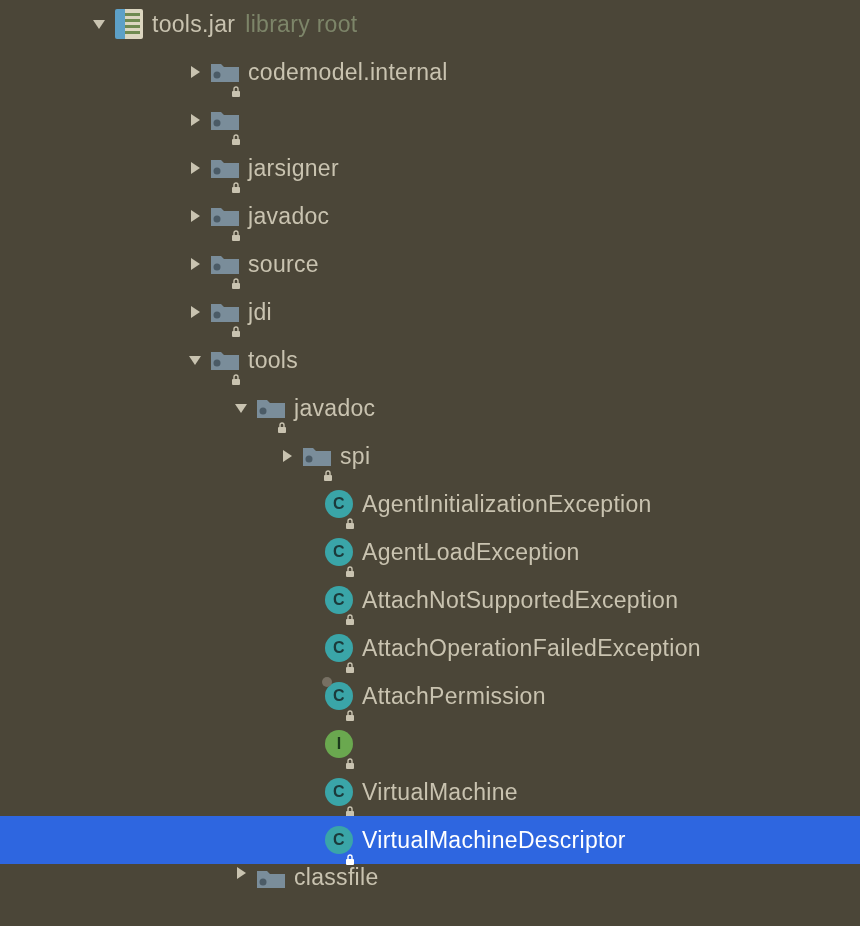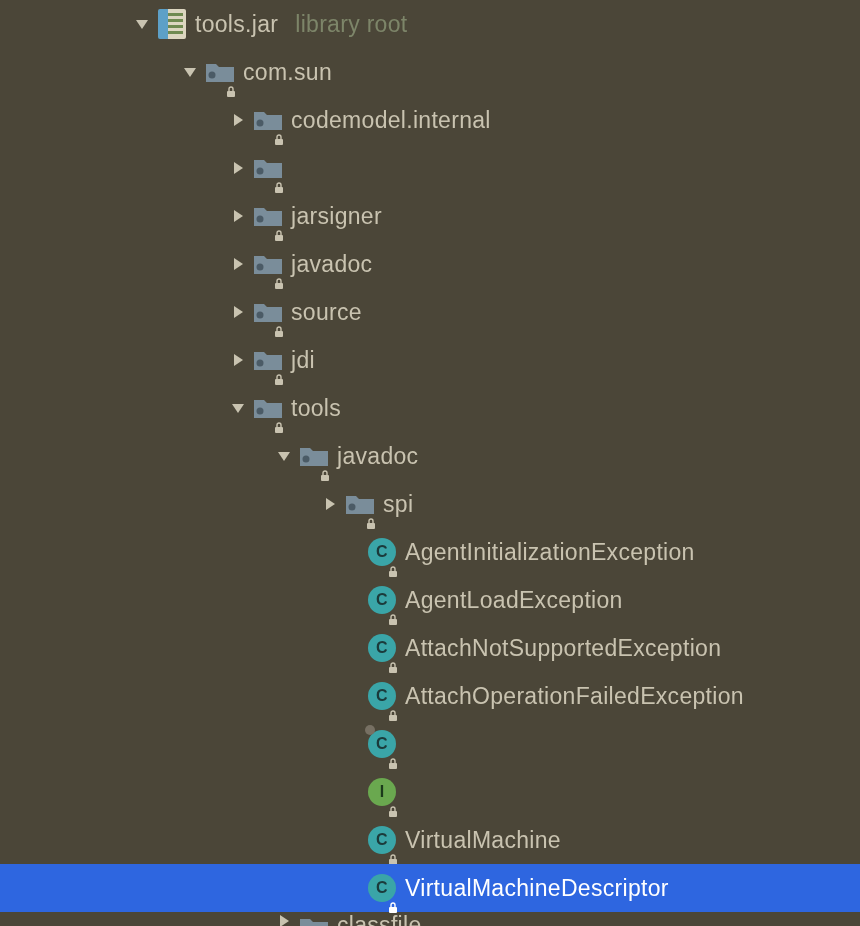--- a/index.html
+++ b/index.html
@@ -15,21 +15,20 @@
     overflow: hidden;
     letter-spacing: 0.3px;
   }
   .tree { padding-top: 0px; }
   .row {
     display: flex;
     align-items: center;
     height: 48px;
     white-space: nowrap;
     position: relative;
-    padding-left: 43px;
   }
   .row.selected {
     background: #2e66e0;
     color: #ffffff;
   }
   .arrow {
     width: 18px;
     height: 18px;
     display: inline-flex;
     align-items: center;
@@ -42,21 +41,21 @@
     width: 30px;
     height: 30px;
     display: inline-flex;
     align-items: center;
     justify-content: center;
     margin-right: 8px;
     flex-shrink: 0;
     position: relative;
   }
   .label { }
-  .suffix { color: #7d8569; margin-left: 17px; }
+  .suffix { color: #7d8569; margin-left: 10px; }
   .indent { display:inline-block; flex-shrink:0; }
 
   
   .lock-badge {
     position: absolute;
     bottom: -2px;
     right: -2px;
     width: 12px;
     height: 12px;
   }
@@ -104,195 +103,174 @@
           <polygon points="2,4 14,4 8,13" fill="#c9c3b0"></polygon>
         </svg>
     </span>
     <span class="icon">
       <span class="jar-icon"></span>
     </span>
     <span class="label">tools.jar</span>
     <span class="suffix">library root</span>
   </div>
 
-  <div class="row">
-    <span class="indent" style="width:138px"></span>
-    <span class="arrow">
-      <svg width="16" height="16" viewBox="0 0 16 16">
+
+  <div class="row">
+    <span class="indent" style="width:186px"></span>
+    <span class="arrow">
+        <svg width="16" height="16" viewBox="0 0 16 16">
+          <polygon points="4,2 13,8 4,14" fill="#c9c3b0"></polygon>
+        </svg>
+      </span>
+    <span class="icon">
+        <svg width="30" height="24" viewBox="0 0 30 24">
+          <path d="M1 4 h10 l3 3 h15 v15 h-28 z" fill="#7a8d9a"></path>
+          <circle cx="7" cy="15" r="3.5" fill="#4b5b66"></circle>
+        </svg>
+        <span class="lock-badge"><svg width="12" height="12" viewBox="0 0 12 12">
+            <rect x="2" y="5" width="8" height="6" fill="#c9c3b0" rx="1"></rect>
+            <path d="M4 5 v-2 a2 2 0 0 1 4 0 v2" stroke="#c9c3b0" stroke-width="1.4" fill="none"></path>
+          </svg></span>
+      </span>
+    <span class="label">codemodel.internal</span>
+  </div>
+  <div class="row">
+    <span class="indent" style="width:186px"></span>
+    <span class="arrow">
+        <svg width="16" height="16" viewBox="0 0 16 16">
+          <polygon points="4,2 13,8 4,14" fill="#c9c3b0"></polygon>
+        </svg>
+      </span>
+    <span class="icon">
+        <svg width="30" height="24" viewBox="0 0 30 24">
+          <path d="M1 4 h10 l3 3 h15 v15 h-28 z" fill="#7a8d9a"></path>
+          <circle cx="7" cy="15" r="3.5" fill="#4b5b66"></circle>
+        </svg>
+        <span class="lock-badge"><svg width="12" height="12" viewBox="0 0 12 12">
+            <rect x="2" y="5" width="8" height="6" fill="#c9c3b0" rx="1"></rect>
+            <path d="M4 5 v-2 a2 2 0 0 1 4 0 v2" stroke="#c9c3b0" stroke-width="1.4" fill="none"></path>
+          </svg></span>
+      </span>
+  </div>
+  <div class="row">
+    <span class="indent" style="width:186px"></span>
+    <span class="arrow">
+        <svg width="16" height="16" viewBox="0 0 16 16">
+          <polygon points="4,2 13,8 4,14" fill="#c9c3b0"></polygon>
+        </svg>
+      </span>
+    <span class="icon">
+        <svg width="30" height="24" viewBox="0 0 30 24">
+          <path d="M1 4 h10 l3 3 h15 v15 h-28 z" fill="#7a8d9a"></path>
+          <circle cx="7" cy="15" r="3.5" fill="#4b5b66"></circle>
+        </svg>
+        <span class="lock-badge"><svg width="12" height="12" viewBox="0 0 12 12">
+            <rect x="2" y="5" width="8" height="6" fill="#c9c3b0" rx="1"></rect>
+            <path d="M4 5 v-2 a2 2 0 0 1 4 0 v2" stroke="#c9c3b0" stroke-width="1.4" fill="none"></path>
+          </svg></span>
+      </span>
+    <span class="label">jarsigner</span>
+  </div>
+  <div class="row">
+    <span class="indent" style="width:186px"></span>
+    <span class="arrow">
+        <svg width="16" height="16" viewBox="0 0 16 16">
+          <polygon points="4,2 13,8 4,14" fill="#c9c3b0"></polygon>
+        </svg>
+      </span>
+    <span class="icon">
+        <svg width="30" height="24" viewBox="0 0 30 24">
+          <path d="M1 4 h10 l3 3 h15 v15 h-28 z" fill="#7a8d9a"></path>
+          <circle cx="7" cy="15" r="3.5" fill="#4b5b66"></circle>
+        </svg>
+        <span class="lock-badge"><svg width="12" height="12" viewBox="0 0 12 12">
+            <rect x="2" y="5" width="8" height="6" fill="#c9c3b0" rx="1"></rect>
+            <path d="M4 5 v-2 a2 2 0 0 1 4 0 v2" stroke="#c9c3b0" stroke-width="1.4" fill="none"></path>
+          </svg></span>
+      </span>
+    <span class="label">javadoc</span>
+  </div>
+  <div class="row">
+    <span class="indent" style="width:186px"></span>
+    <span class="arrow">
+        <svg width="16" height="16" viewBox="0 0 16 16">
+          <polygon points="4,2 13,8 4,14" fill="#c9c3b0"></polygon>
+        </svg>
+      </span>
+    <span class="icon">
+        <svg width="30" height="24" viewBox="0 0 30 24">
+          <path d="M1 4 h10 l3 3 h15 v15 h-28 z" fill="#7a8d9a"></path>
+          <circle cx="7" cy="15" r="3.5" fill="#4b5b66"></circle>
+        </svg>
+        <span class="lock-badge"><svg width="12" height="12" viewBox="0 0 12 12">
+            <rect x="2" y="5" width="8" height="6" fill="#c9c3b0" rx="1"></rect>
+            <path d="M4 5 v-2 a2 2 0 0 1 4 0 v2" stroke="#c9c3b0" stroke-width="1.4" fill="none"></path>
+          </svg></span>
+      </span>
+    <span class="label">source</span>
+  </div>
+  <div class="row">
+    <span class="indent" style="width:186px"></span>
+    <span class="arrow">
+        <svg width="16" height="16" viewBox="0 0 16 16">
+          <polygon points="4,2 13,8 4,14" fill="#c9c3b0"></polygon>
+        </svg>
+      </span>
+    <span class="icon">
+        <svg width="30" height="24" viewBox="0 0 30 24">
+          <path d="M1 4 h10 l3 3 h15 v15 h-28 z" fill="#7a8d9a"></path>
+          <circle cx="7" cy="15" r="3.5" fill="#4b5b66"></circle>
+        </svg>
+        <span class="lock-badge"><svg width="12" height="12" viewBox="0 0 12 12">
+            <rect x="2" y="5" width="8" height="6" fill="#c9c3b0" rx="1"></rect>
+            <path d="M4 5 v-2 a2 2 0 0 1 4 0 v2" stroke="#c9c3b0" stroke-width="1.4" fill="none"></path>
+          </svg></span>
+      </span>
+    <span class="label">jdi</span>
+  </div>
+
+  <div class="row">
+    <span class="indent" style="width:186px"></span>
+    <span class="arrow">
+        <svg width="16" height="16" viewBox="0 0 16 16">
           <polygon points="2,4 14,4 8,13" fill="#c9c3b0"></polygon>
         </svg>
-    </span>
-    <span class="icon">
-      <svg width="30" height="24" viewBox="0 0 30 24">
-        <path d="M1 4 h10 l3 3 h15 v15 h-28 z" fill="#7a8d9a"></path>
-        <circle cx="7" cy="15" r="3.5" fill="#4b5b66"></circle>
-      </svg>
-      <span class="lock-badge">
-        <svg width="12" height="12" viewBox="0 0 12 12">
-            <rect x="2" y="5" width="8" height="6" fill="#c9c3b0" rx="1"></rect>
-            <path d="M4 5 v-2 a2 2 0 0 1 4 0 v2" stroke="#c9c3b0" stroke-width="1.4" fill="none"></path>
-          </svg>
-      </span>
-    </span>
-    <span class="label">com.sun</span>
-  </div>
-
-  <div class="row">
-    <span class="indent" style="width:186px"></span>
-    <span class="arrow">
-        <svg width="16" height="16" viewBox="0 0 16 16">
-          <polygon points="4,2 13,8 4,14" fill="#c9c3b0"></polygon>
-        </svg>
-      </span>
-    <span class="icon">
-        <svg width="30" height="24" viewBox="0 0 30 24">
-          <path d="M1 4 h10 l3 3 h15 v15 h-28 z" fill="#7a8d9a"></path>
-          <circle cx="7" cy="15" r="3.5" fill="#4b5b66"></circle>
-        </svg>
-        <span class="lock-badge"><svg width="12" height="12" viewBox="0 0 12 12">
-            <rect x="2" y="5" width="8" height="6" fill="#c9c3b0" rx="1"></rect>
-            <path d="M4 5 v-2 a2 2 0 0 1 4 0 v2" stroke="#c9c3b0" stroke-width="1.4" fill="none"></path>
-          </svg></span>
-      </span>
-    <span class="label">codemodel.internal</span>
-  </div>
-  <div class="row">
-    <span class="indent" style="width:186px"></span>
-    <span class="arrow">
-        <svg width="16" height="16" viewBox="0 0 16 16">
-          <polygon points="4,2 13,8 4,14" fill="#c9c3b0"></polygon>
-        </svg>
-      </span>
-    <span class="icon">
-        <svg width="30" height="24" viewBox="0 0 30 24">
-          <path d="M1 4 h10 l3 3 h15 v15 h-28 z" fill="#7a8d9a"></path>
-          <circle cx="7" cy="15" r="3.5" fill="#4b5b66"></circle>
-        </svg>
-        <span class="lock-badge"><svg width="12" height="12" viewBox="0 0 12 12">
-            <rect x="2" y="5" width="8" height="6" fill="#c9c3b0" rx="1"></rect>
-            <path d="M4 5 v-2 a2 2 0 0 1 4 0 v2" stroke="#c9c3b0" stroke-width="1.4" fill="none"></path>
-          </svg></span>
-      </span>
-  </div>
-  <div class="row">
-    <span class="indent" style="width:186px"></span>
-    <span class="arrow">
-        <svg width="16" height="16" viewBox="0 0 16 16">
-          <polygon points="4,2 13,8 4,14" fill="#c9c3b0"></polygon>
-        </svg>
-      </span>
-    <span class="icon">
-        <svg width="30" height="24" viewBox="0 0 30 24">
-          <path d="M1 4 h10 l3 3 h15 v15 h-28 z" fill="#7a8d9a"></path>
-          <circle cx="7" cy="15" r="3.5" fill="#4b5b66"></circle>
-        </svg>
-        <span class="lock-badge"><svg width="12" height="12" viewBox="0 0 12 12">
-            <rect x="2" y="5" width="8" height="6" fill="#c9c3b0" rx="1"></rect>
-            <path d="M4 5 v-2 a2 2 0 0 1 4 0 v2" stroke="#c9c3b0" stroke-width="1.4" fill="none"></path>
-          </svg></span>
-      </span>
-    <span class="label">jarsigner</span>
-  </div>
-  <div class="row">
-    <span class="indent" style="width:186px"></span>
-    <span class="arrow">
-        <svg width="16" height="16" viewBox="0 0 16 16">
-          <polygon points="4,2 13,8 4,14" fill="#c9c3b0"></polygon>
+      </span>
+    <span class="icon">
+        <svg width="30" height="24" viewBox="0 0 30 24">
+          <path d="M1 4 h10 l3 3 h15 v15 h-28 z" fill="#7a8d9a"></path>
+          <circle cx="7" cy="15" r="3.5" fill="#4b5b66"></circle>
+        </svg>
+        <span class="lock-badge"><svg width="12" height="12" viewBox="0 0 12 12">
+            <rect x="2" y="5" width="8" height="6" fill="#c9c3b0" rx="1"></rect>
+            <path d="M4 5 v-2 a2 2 0 0 1 4 0 v2" stroke="#c9c3b0" stroke-width="1.4" fill="none"></path>
+          </svg></span>
+      </span>
+    <span class="label">tools</span>
+  </div>
+
+  <div class="row">
+    <span class="indent" style="width:232px"></span>
+    <span class="arrow">
+        <svg width="16" height="16" viewBox="0 0 16 16">
+          <polygon points="2,4 14,4 8,13" fill="#c9c3b0"></polygon>
         </svg>
       </span>
     <span class="icon">
         <svg width="30" height="24" viewBox="0 0 30 24">
           <path d="M1 4 h10 l3 3 h15 v15 h-28 z" fill="#7a8d9a"></path>
           <circle cx="7" cy="15" r="3.5" fill="#4b5b66"></circle>
         </svg>
         <span class="lock-badge"><svg width="12" height="12" viewBox="0 0 12 12">
             <rect x="2" y="5" width="8" height="6" fill="#c9c3b0" rx="1"></rect>
             <path d="M4 5 v-2 a2 2 0 0 1 4 0 v2" stroke="#c9c3b0" stroke-width="1.4" fill="none"></path>
           </svg></span>
       </span>
     <span class="label">javadoc</span>
   </div>
-  <div class="row">
-    <span class="indent" style="width:186px"></span>
-    <span class="arrow">
-        <svg width="16" height="16" viewBox="0 0 16 16">
-          <polygon points="4,2 13,8 4,14" fill="#c9c3b0"></polygon>
-        </svg>
-      </span>
-    <span class="icon">
-        <svg width="30" height="24" viewBox="0 0 30 24">
-          <path d="M1 4 h10 l3 3 h15 v15 h-28 z" fill="#7a8d9a"></path>
-          <circle cx="7" cy="15" r="3.5" fill="#4b5b66"></circle>
-        </svg>
-        <span class="lock-badge"><svg width="12" height="12" viewBox="0 0 12 12">
-            <rect x="2" y="5" width="8" height="6" fill="#c9c3b0" rx="1"></rect>
-            <path d="M4 5 v-2 a2 2 0 0 1 4 0 v2" stroke="#c9c3b0" stroke-width="1.4" fill="none"></path>
-          </svg></span>
-      </span>
-    <span class="label">source</span>
-  </div>
-  <div class="row">
-    <span class="indent" style="width:186px"></span>
-    <span class="arrow">
-        <svg width="16" height="16" viewBox="0 0 16 16">
-          <polygon points="4,2 13,8 4,14" fill="#c9c3b0"></polygon>
-        </svg>
-      </span>
-    <span class="icon">
-        <svg width="30" height="24" viewBox="0 0 30 24">
-          <path d="M1 4 h10 l3 3 h15 v15 h-28 z" fill="#7a8d9a"></path>
-          <circle cx="7" cy="15" r="3.5" fill="#4b5b66"></circle>
-        </svg>
-        <span class="lock-badge"><svg width="12" height="12" viewBox="0 0 12 12">
-            <rect x="2" y="5" width="8" height="6" fill="#c9c3b0" rx="1"></rect>
-            <path d="M4 5 v-2 a2 2 0 0 1 4 0 v2" stroke="#c9c3b0" stroke-width="1.4" fill="none"></path>
-          </svg></span>
-      </span>
-    <span class="label">jdi</span>
-  </div>
-
-  <div class="row">
-    <span class="indent" style="width:186px"></span>
-    <span class="arrow">
-        <svg width="16" height="16" viewBox="0 0 16 16">
-          <polygon points="2,4 14,4 8,13" fill="#c9c3b0"></polygon>
-        </svg>
-      </span>
-    <span class="icon">
-        <svg width="30" height="24" viewBox="0 0 30 24">
-          <path d="M1 4 h10 l3 3 h15 v15 h-28 z" fill="#7a8d9a"></path>
-          <circle cx="7" cy="15" r="3.5" fill="#4b5b66"></circle>
-        </svg>
-        <span class="lock-badge"><svg width="12" height="12" viewBox="0 0 12 12">
-            <rect x="2" y="5" width="8" height="6" fill="#c9c3b0" rx="1"></rect>
-            <path d="M4 5 v-2 a2 2 0 0 1 4 0 v2" stroke="#c9c3b0" stroke-width="1.4" fill="none"></path>
-          </svg></span>
-      </span>
-    <span class="label">tools</span>
-  </div>
-
-  <div class="row">
-    <span class="indent" style="width:232px"></span>
-    <span class="arrow">
-        <svg width="16" height="16" viewBox="0 0 16 16">
-          <polygon points="2,4 14,4 8,13" fill="#c9c3b0"></polygon>
-        </svg>
-      </span>
-    <span class="icon">
-        <svg width="30" height="24" viewBox="0 0 30 24">
-          <path d="M1 4 h10 l3 3 h15 v15 h-28 z" fill="#7a8d9a"></path>
-          <circle cx="7" cy="15" r="3.5" fill="#4b5b66"></circle>
-        </svg>
-        <span class="lock-badge"><svg width="12" height="12" viewBox="0 0 12 12">
-            <rect x="2" y="5" width="8" height="6" fill="#c9c3b0" rx="1"></rect>
-            <path d="M4 5 v-2 a2 2 0 0 1 4 0 v2" stroke="#c9c3b0" stroke-width="1.4" fill="none"></path>
-          </svg></span>
-      </span>
-    <span class="label">javadoc</span>
-  </div>
 
   <div class="row">
     <span class="indent" style="width:278px"></span>
     <span class="arrow">
         <svg width="16" height="16" viewBox="0 0 16 16">
           <polygon points="4,2 13,8 4,14" fill="#c9c3b0"></polygon>
         </svg>
       </span>
     <span class="icon">
         <svg width="30" height="24" viewBox="0 0 30 24">
@@ -354,20 +332,21 @@
   <div class="row">
     <span class="indent" style="width:324px"></span>
     <span class="icon">
         <span class="class-circle">C</span>
         <span class="final-dot"></span>
         <span class="lock-badge"><svg width="12" height="12" viewBox="0 0 12 12">
             <rect x="2" y="5" width="8" height="6" fill="#c9c3b0" rx="1"></rect>
             <path d="M4 5 v-2 a2 2 0 0 1 4 0 v2" stroke="#c9c3b0" stroke-width="1.4" fill="none"></path>
           </svg></span>
       </span>
+    <span class="label">AttachPermission</span>
   </div>
   <div class="row">
     <span class="indent" style="width:324px"></span>
     <span class="icon">
         <span class="interface-circle">I</span>
         <span class="lock-badge"><svg width="12" height="12" viewBox="0 0 12 12">
             <rect x="2" y="5" width="8" height="6" fill="#c9c3b0" rx="1"></rect>
             <path d="M4 5 v-2 a2 2 0 0 1 4 0 v2" stroke="#c9c3b0" stroke-width="1.4" fill="none"></path>
           </svg></span>
       </span>

